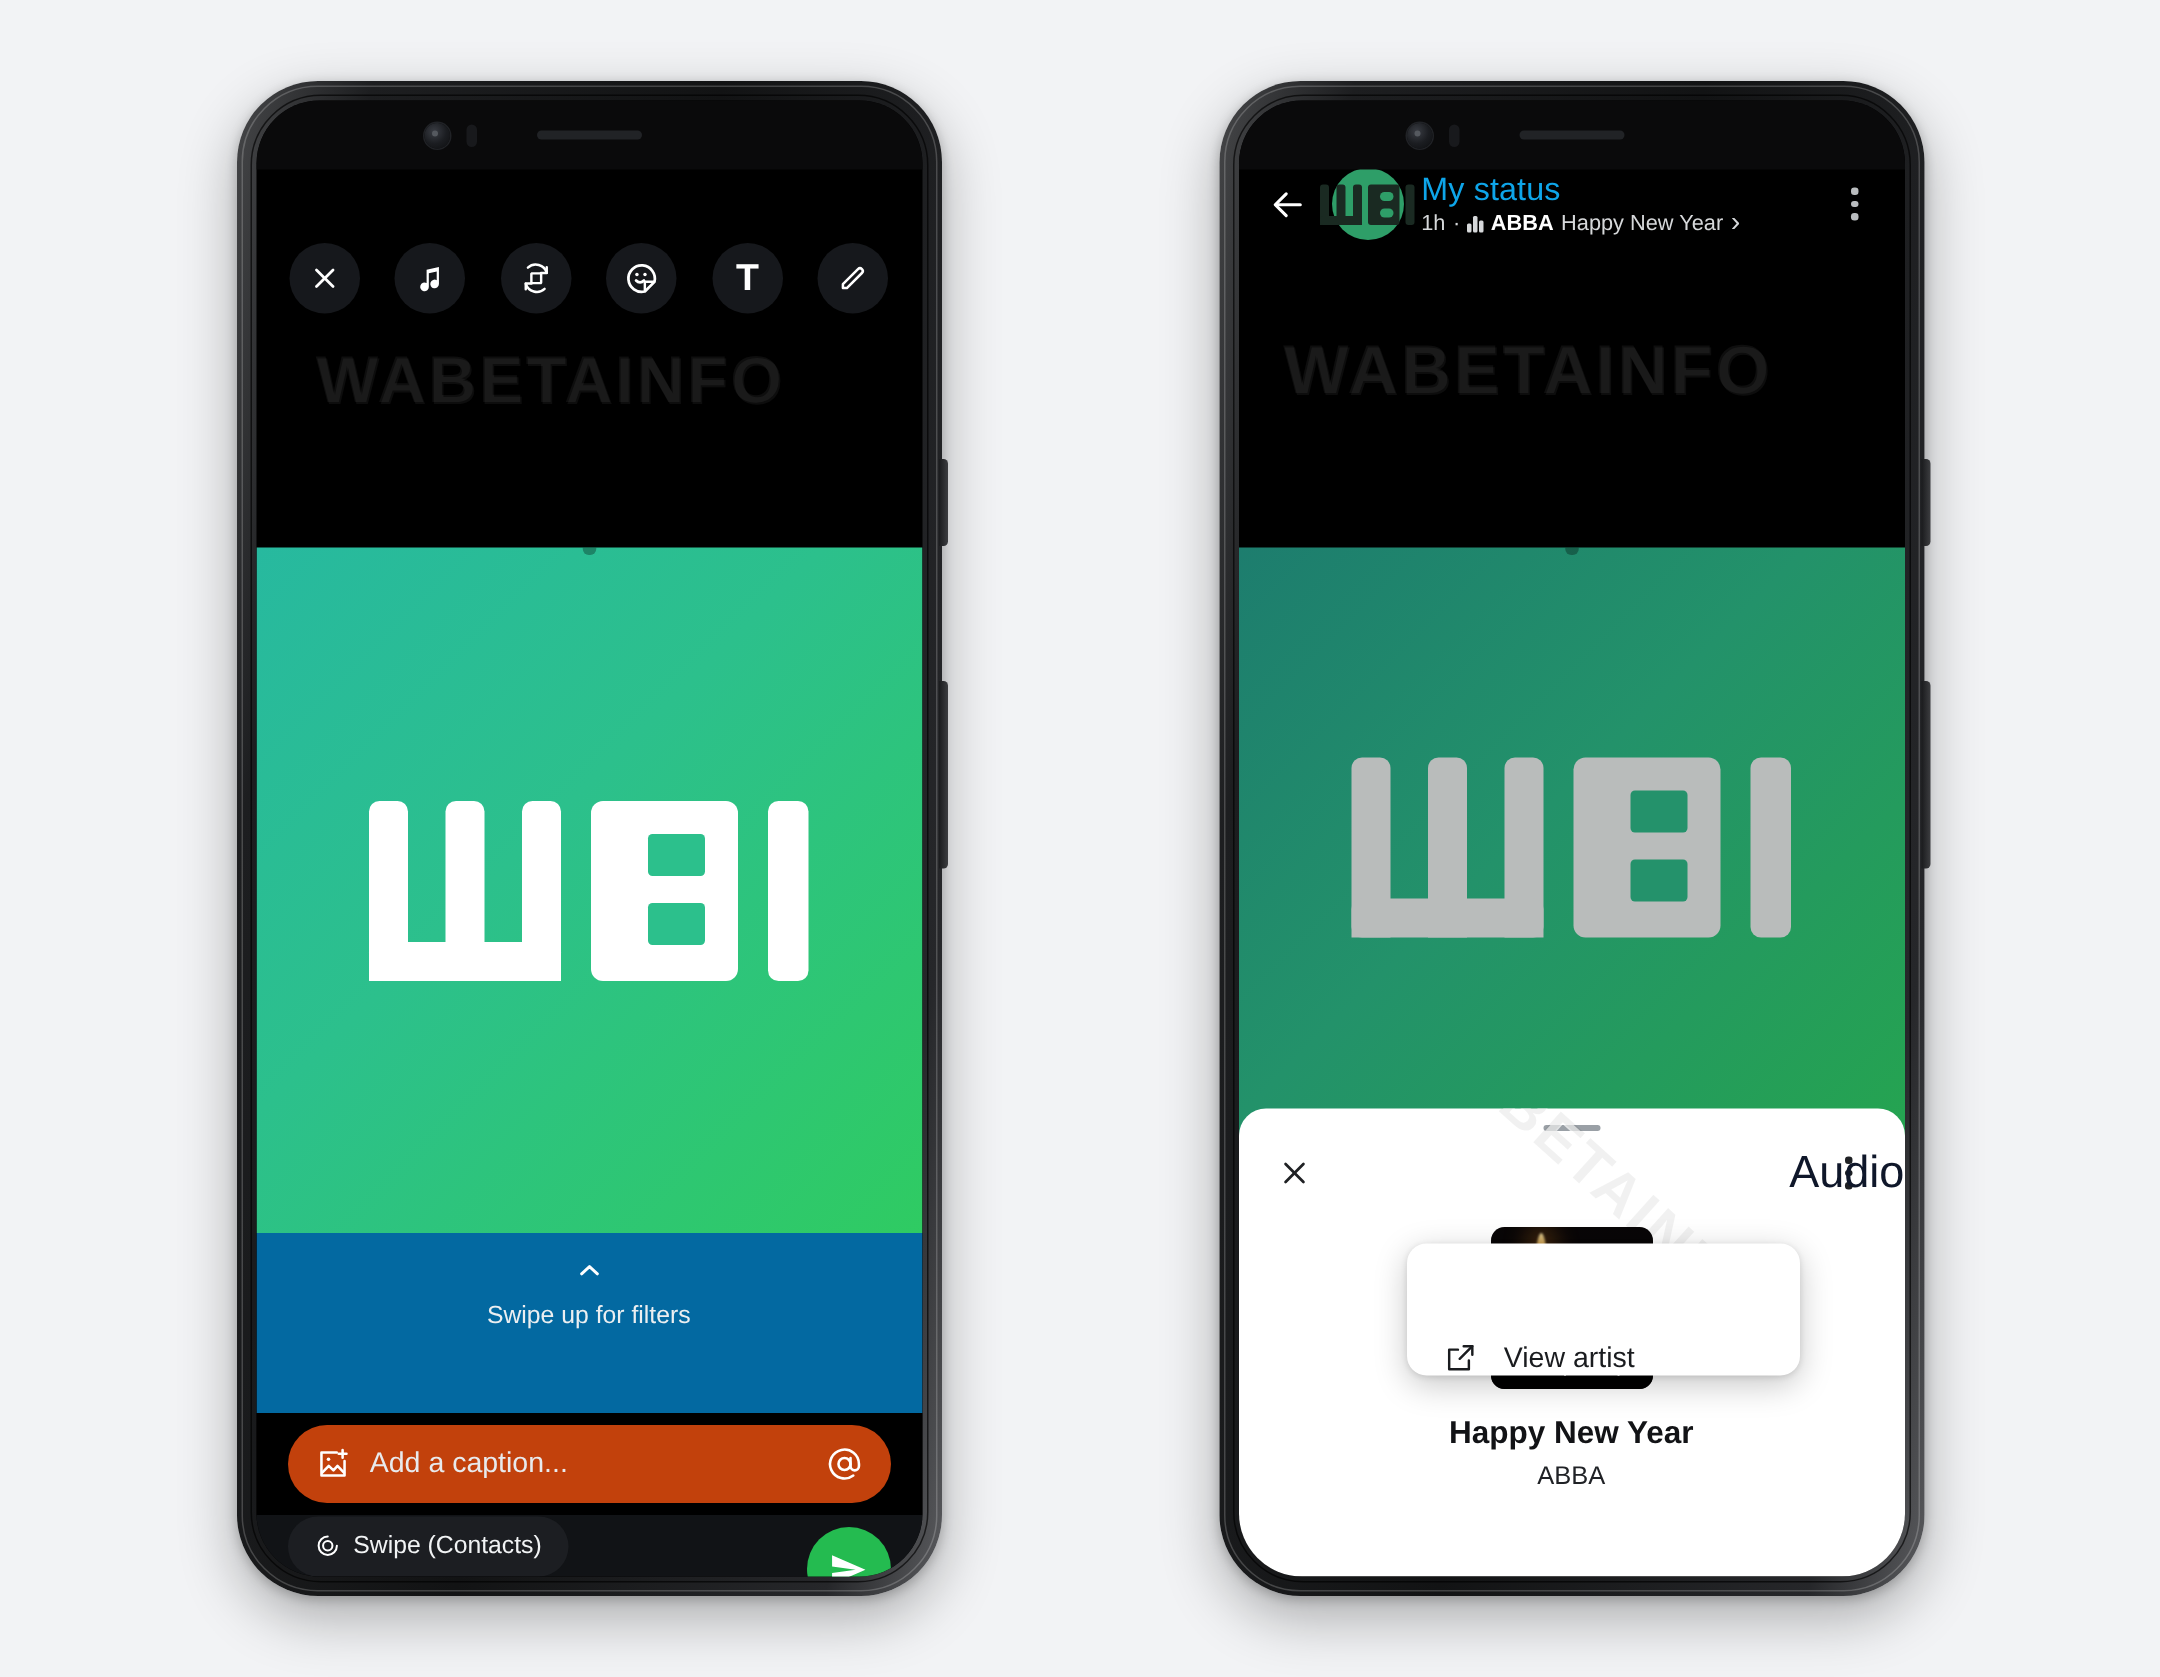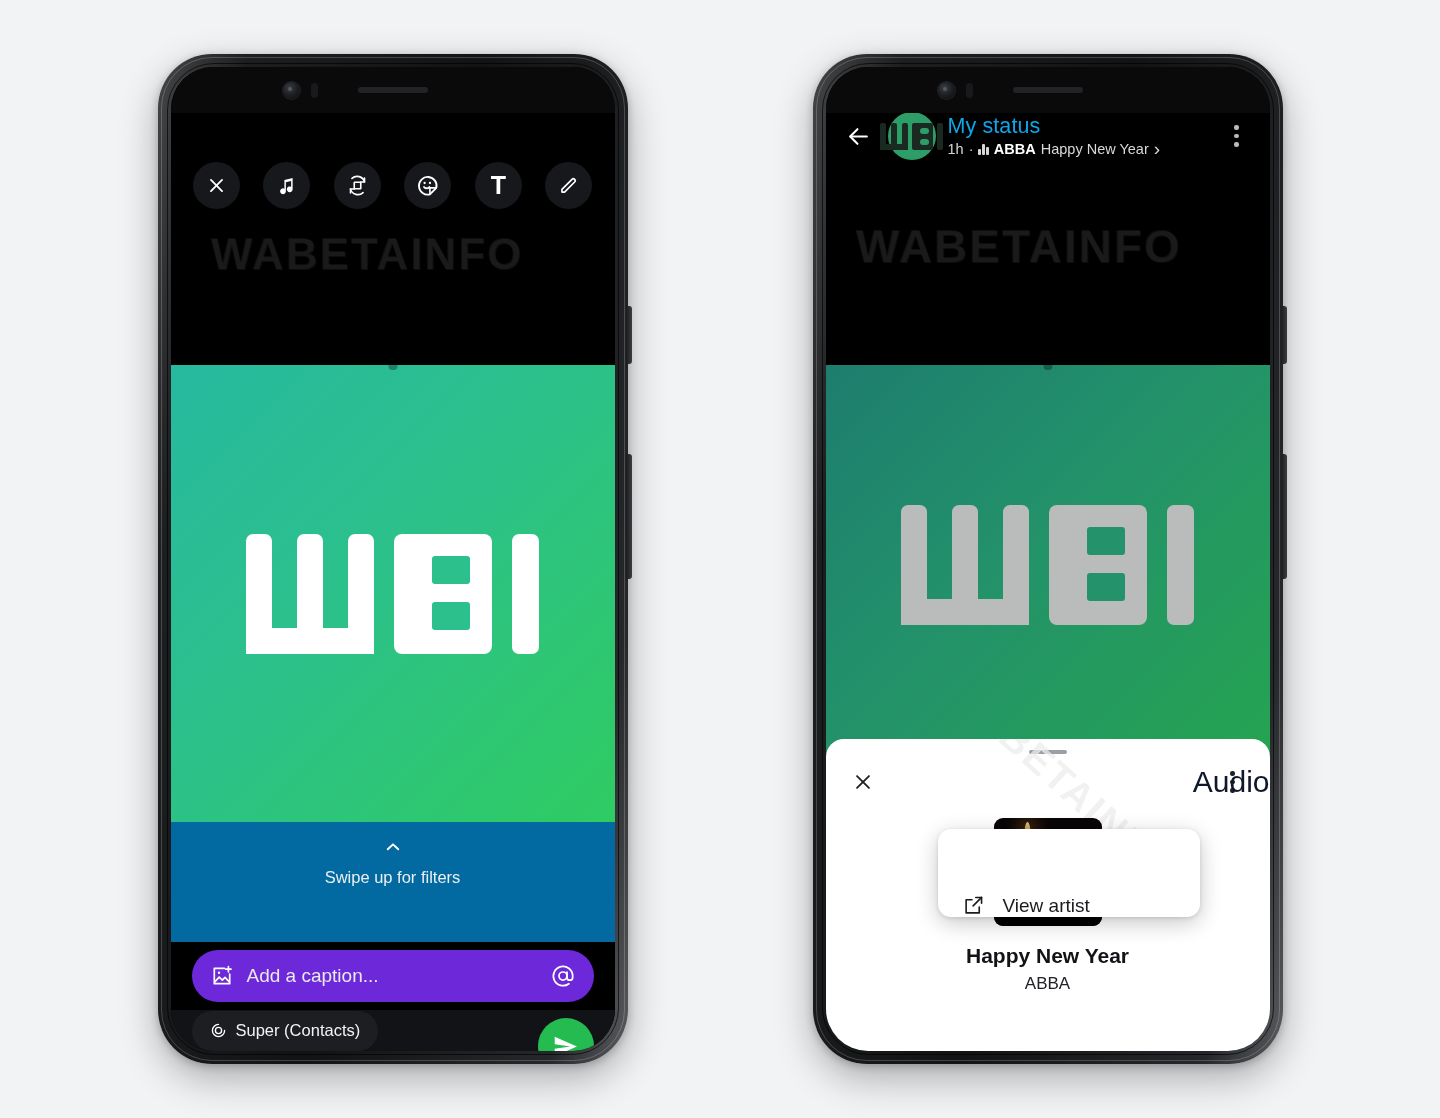--- a/index.html
+++ b/index.html
@@ -272,21 +272,21 @@
     height: 68px;
     background: #000;
     padding: 0 21px;
     display: flex;
     align-items: center;
     z-index: 3;
   }
   .caption-pill {
     flex: 1;
     height: 52px;
-    background: #6d28d9;
+    background: #c2410c;
     border-radius: 26px;
     display: flex;
     align-items: center;
     padding: 0 18px;
     gap: 13px;
     cursor: text;
   }
   .caption-text {
     flex: 1;
     color: #e8eaed;
@@ -661,21 +661,21 @@
             </svg>
           </div>
         </div>
 
         <div class="send-bar">
           <div class="audience-chip">
             <svg width="17" height="17" viewBox="0 0 24 24" fill="none" stroke="#ffffff" stroke-width="1.9" stroke-linecap="round">
               <path d="M12 3.4a8.6 8.6 0 1 0 8.6 8.6"></path>
               <circle cx="12" cy="12" r="4.4"></circle>
             </svg>
-            <span>Super (Contacts)</span>
+            <span>Swipe (Contacts)</span>
           </div>
           <div class="send-fab">
             <svg width="27" height="27" viewBox="0 0 24 24" fill="#ffffff">
               <path d="M2.4 20.6 22.2 12 2.4 3.4l.02 6.7L16.4 12 2.42 13.9z"></path>
             </svg>
           </div>
         </div>
 
       </div>
     </div>

